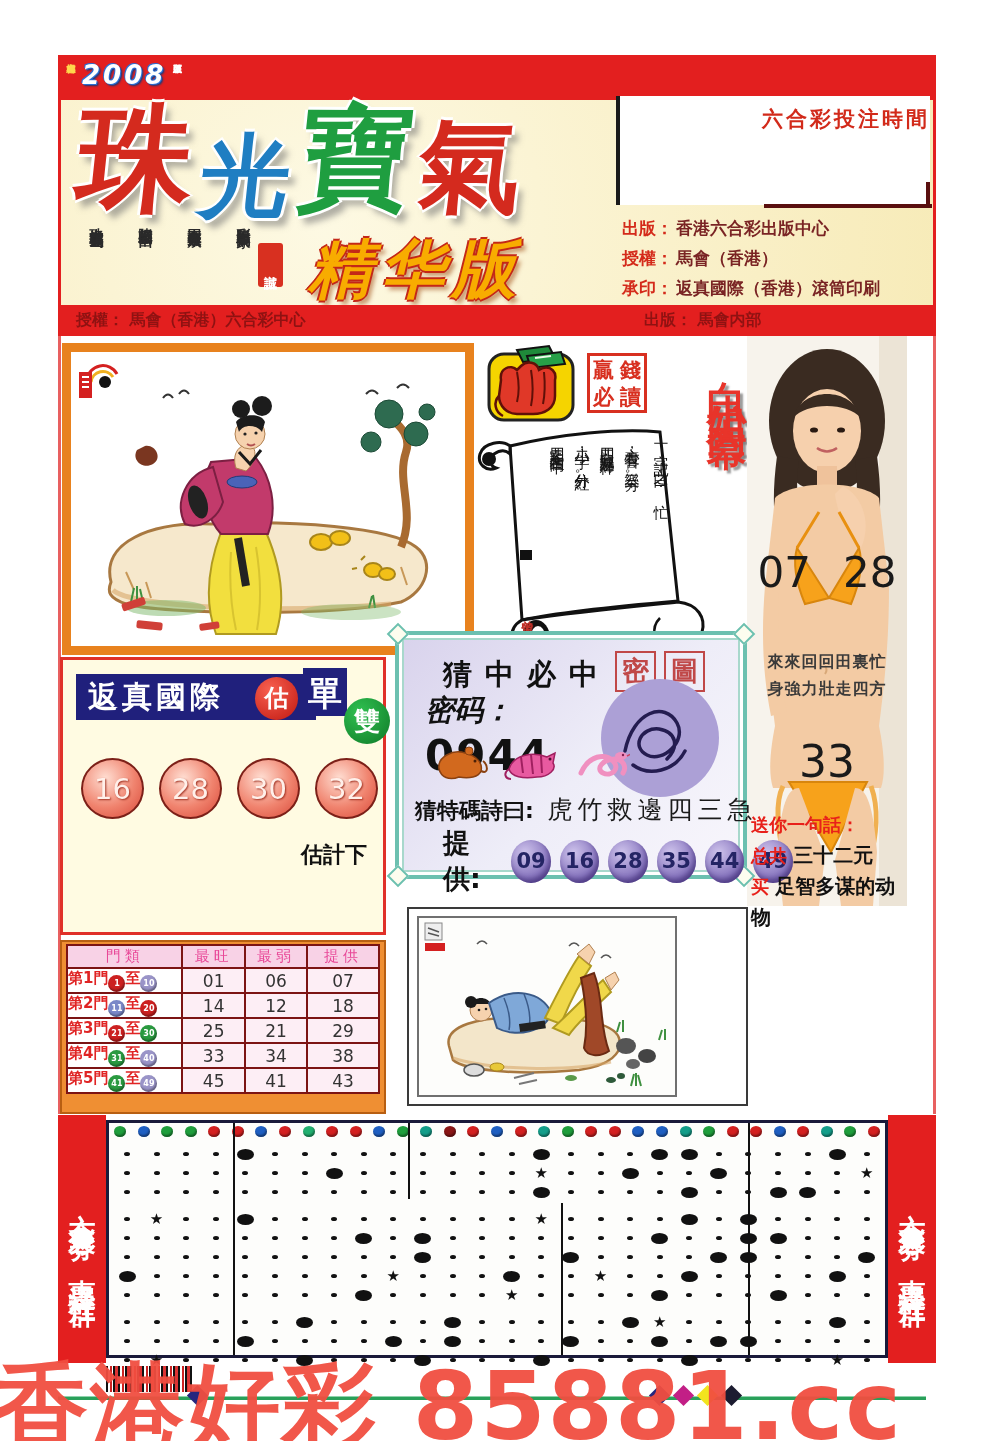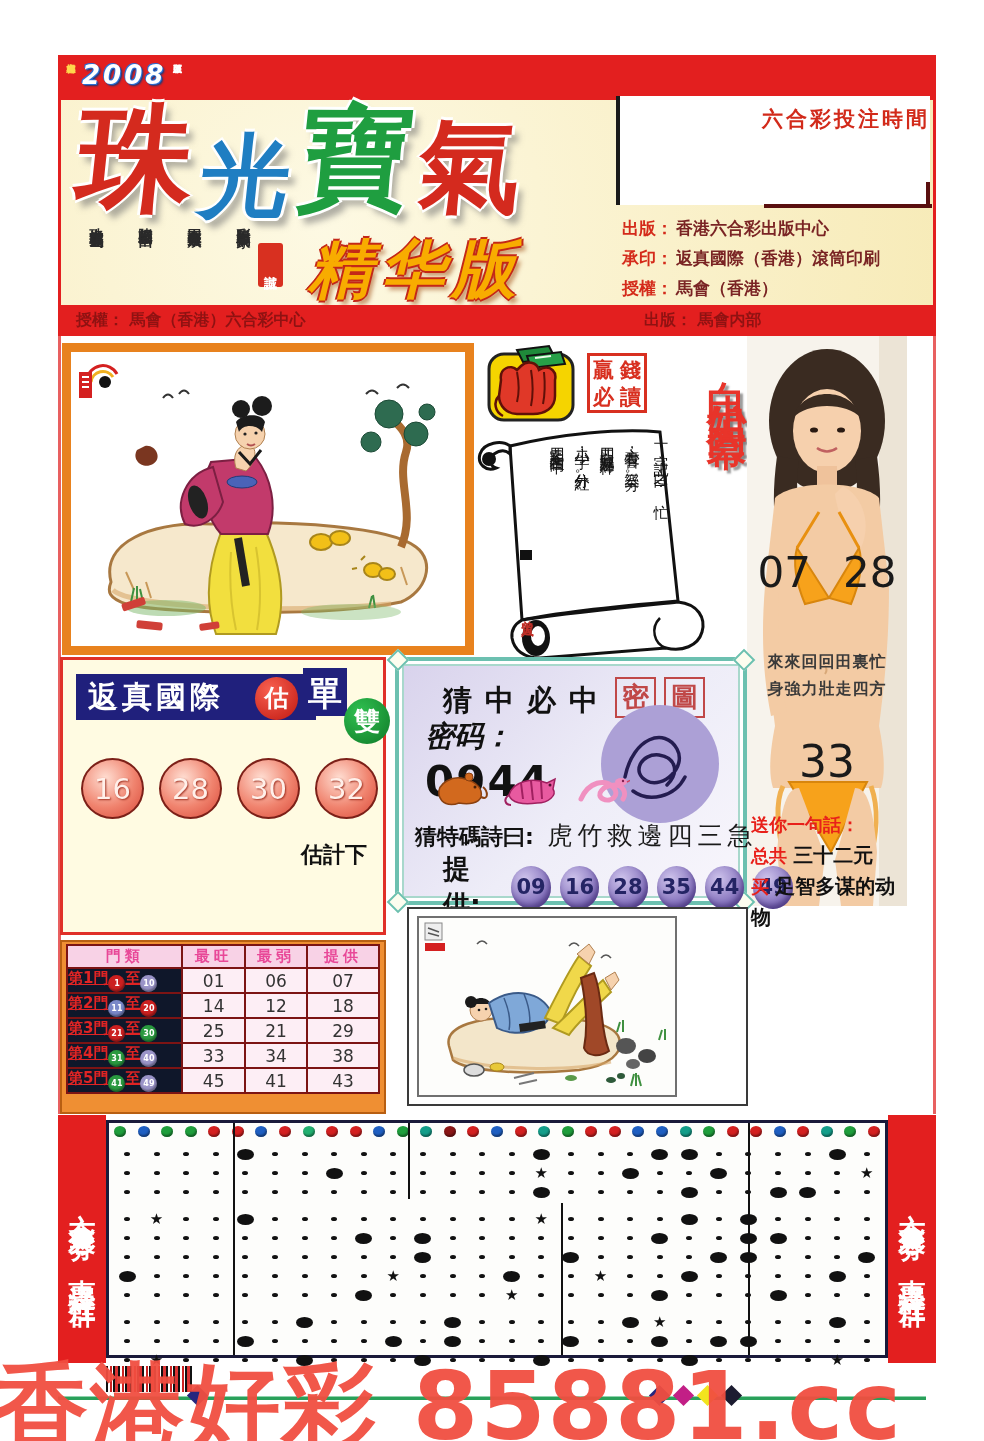--- a/index.html
+++ b/index.html
@@ -91,21 +91,21 @@
   .shuang{position:absolute;left:281px;top:38px;width:46px;height:46px;border-radius:50%;z-index:2;
           background:radial-gradient(circle at 35% 30%,#30c050,#0e7a28);color:#fff;font-size:26px;
           font-weight:bold;text-align:center;line-height:46px;}
   .int-balls{position:absolute;left:18px;top:98px;display:flex;gap:15px;}
   .iball{width:63px;height:61px;border-radius:50%;border:2px solid #7c2018;color:#fff0ea;font-size:29px;
          text-align:center;line-height:58px;text-shadow:1px 1px 2px #a03020;
          background:radial-gradient(circle at 38% 32%,#ffded2,#f0836e 55%,#d84838);}
   .int-note-r{position:absolute;right:16px;top:180px;font-size:22px;font-weight:bold;color:#111;}
   .int-note-b{position:absolute;left:14px;top:216px;font-size:22px;font-weight:bold;color:#111;}
 
-  .secret{position:absolute;left:395px;top:657px;width:352px;height:248px;border:4px solid #6cc0b0;
+  .secret{position:absolute;left:395px;top:631px;width:352px;height:248px;border:4px solid #6cc0b0;
           box-shadow:inset 0 0 0 3px #fff,inset 0 0 0 5px #a8d8cc;
           background:linear-gradient(135deg,#d8d2ec 0%,#eeedf8 55%,#f8f6fc 100%);}
   .corner{position:absolute;width:16px;height:16px;background:#fdfdef;border:2px solid #6cc0b0;transform:rotate(45deg);}
   .c-tl{left:-9px;top:-9px;} .c-tr{right:-9px;top:-9px;} .c-bl{left:-9px;bottom:-9px;} .c-br{right:-9px;bottom:-9px;}
   .sec-title{position:absolute;left:44px;top:20px;font-size:29px;color:#111;letter-spacing:13px;font-weight:bold;
              font-family:"DejaVu Serif",serif;}
   .mitu{position:absolute;right:38px;top:16px;display:flex;gap:8px;}
   .mitu span{width:37px;height:37px;border:2px solid #c04848;color:#c04848;font-size:27px;text-align:center;
              line-height:36px;font-weight:bold;font-family:"DejaVu Serif",serif;}
   .pwd-row{position:absolute;left:26px;top:56px;display:flex;align-items:flex-start;flex-direction:column;}
@@ -119,23 +119,23 @@
   .prov-label{font-size:27px;font-weight:bold;color:#111;margin-left:28px;}
   .pball{width:43px;height:43px;border-radius:50%;margin-left:9px;color:#242464;font-size:21px;font-weight:bold;
          text-align:center;line-height:43px;box-shadow:inset -2px -4px 5px rgba(40,20,90,.45);
          background:radial-gradient(circle at 35% 30%,#cfc4ec,#8a78c0 60%,#5a4898);}
 
   .ftable{position:absolute;left:60px;top:940px;width:326px;height:174px;background:#ef8f33;border:2px solid #b85f12;padding:2px 4px;}
   .ft-title{text-align:center;font-size:22px;font-weight:bold;color:#fff;letter-spacing:3px;height:27px;
             font-family:"DejaVu Serif",serif;
             text-shadow:1px 1px 0 #c03030,-1px -1px 0 #c03030,1px -1px 0 #c03030,-1px 1px 0 #c03030,2px 2px 2px #802020;}
   .ftable table{width:100%;border-collapse:collapse;}
-  .ftable th{background:#f8d2e6;color:#e84898;font-size:15px;font-weight:bold;border:2px solid #7c1414;padding:1px 0;letter-spacing:4px;}
+  .ftable th{background:#f8d2e6;color:#e84898;font-size:15px;font-weight:normal;border:2px solid #7c1414;padding:1px 0;letter-spacing:4px;}
   .ftable td{border:2px solid #7c1414;padding:0;height:23px;}
-  .td-door{background:#0f172a;color:#e02424;font-weight:bold;font-size:15px;white-space:nowrap;padding-left:2px;text-decoration:underline;}
+  .td-door{background:#ffffff;color:#e02424;font-weight:bold;font-size:15px;white-space:nowrap;padding-left:2px;}
   .td-num{background:#fdeef5;color:#333;font-size:17px;text-align:center;}
   .mini{display:inline-block;width:17px;height:17px;border-radius:50%;color:#fff;font-size:8px;font-weight:bold;
         text-align:center;line-height:17px;vertical-align:-3px;box-shadow:inset -1px -2px 2px rgba(0,0,0,.35);}
   .zhi{color:#e02424;font-weight:bold;}
 
   .cartoon2-outer{position:absolute;left:407px;top:907px;width:341px;height:199px;border:2px solid #3a3a3a;background:#fff;}
   .cartoon2{position:absolute;left:8px;top:7px;width:260px;height:181px;border:2px solid #707070;background:#fdfdfb;}
 
   
   .bar{position:absolute;top:1115px;width:48px;height:248px;background:#e31f1f;display:flex;align-items:center;justify-content:center;}
@@ -192,22 +192,22 @@
     <div class="slogan" data-name="slogan">彩賭思禍萬家</div>
   </div>
   <div class="seal-chengyan" data-name="chengyan-seal">誠言</div>
   <div class="edition" data-name="edition-title">精华版</div>
 
   <div class="bet-box" data-name="betting-time-box">
     <div class="bet-title" data-name="betting-time-title">六合彩投注時間</div>
   </div>
   <div class="pub" data-name="publication-info">
     <div data-name="pub-line"><span class="lbl">出版：</span><span>香港六合彩出版中心</span></div>
+    <div data-name="pub-line"><span class="lbl">授權：</span><span>馬會（香港）</span></div>
     <div data-name="pub-line"><span class="lbl">承印：</span><span>返真國際（香港）滾筒印刷</span></div>
-    <div data-name="pub-line"><span class="lbl">授權：</span><span>馬會（香港）</span></div>
   </div>
 
   <div class="hdr-strip2" data-name="authorization-strip">
     <span class="strip2-l" data-name="authorization-left">授權： 馬會（香港）六合彩中心</span>
     <span class="strip2-r" data-name="authorization-right">出版： 馬會内部</span>
   </div>
 
   <div class="main" data-name="main-content-area"></div>
 
   <div class="cartoon1" data-name="cartoon-illustration-1">

